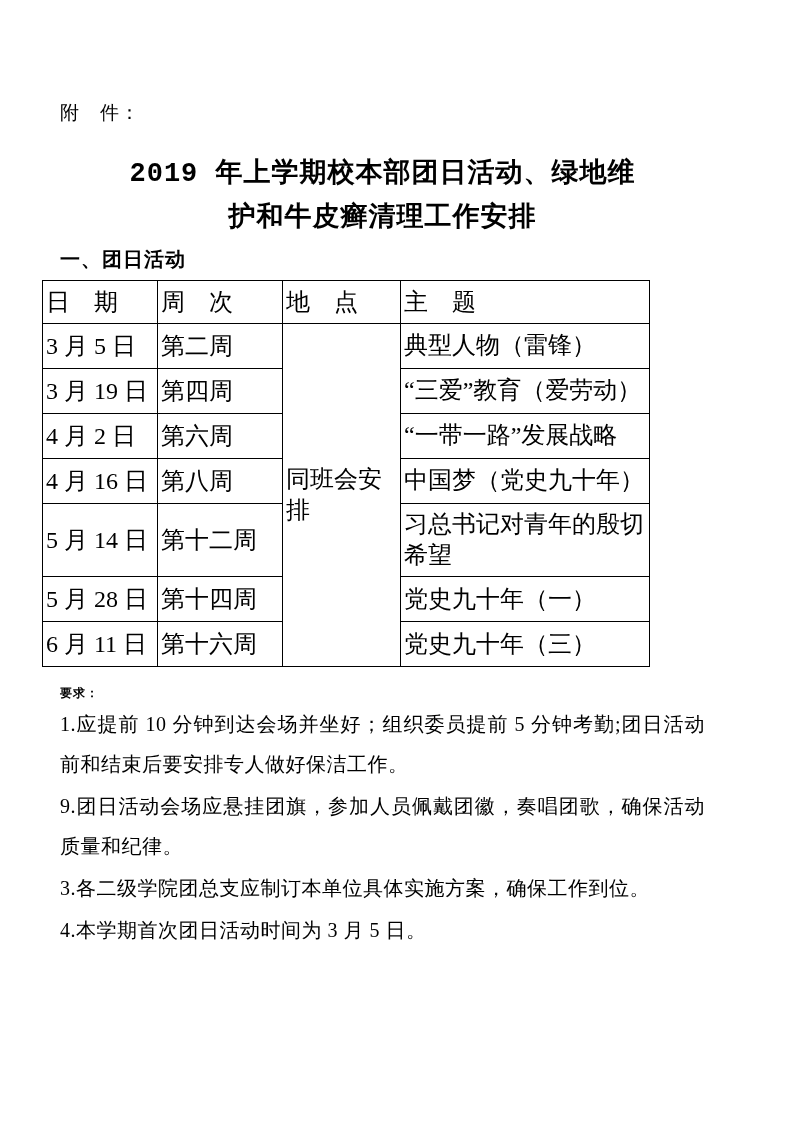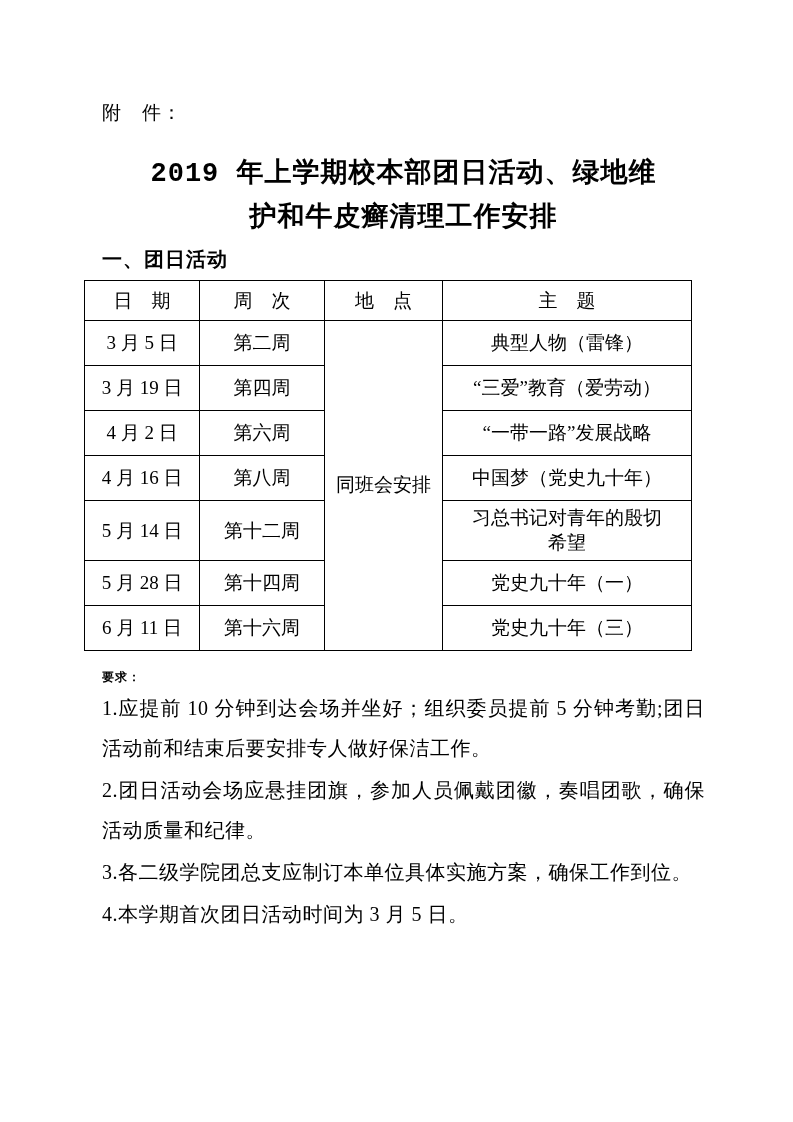--- a/index.html
+++ b/index.html
@@ -2,21 +2,21 @@
 <html><head>
 <meta charset="utf-8">
 <style>
   * { margin:0; padding:0; box-sizing:border-box; }
   html,body { background:#ffffff; }
   .page {
     width:793px; height:1122px; background:#ffffff; color:#000000;
     font-family:"Liberation Serif","DejaVu Serif",serif;
     position:relative; overflow:hidden; margin:0 auto;
   }
-  .content { padding:100px 88px 0 102px; width:100%; }
+  .content { padding:100px 88px 0 60px; width:100%; }
 
   .attachment {
     font-size:19px; letter-spacing:1px;
     font-family:"Liberation Serif","DejaVu Serif",serif;
   }
 
   .title {
     margin-top:26px; text-align:center;
     font-family:Liberation Mono, monospace;
     font-weight:bold; font-size:27px; line-height:44px; letter-spacing:1px;
@@ -28,22 +28,22 @@
     font-family:"Liberation Sans","DejaVu Sans",sans-serif;
     letter-spacing:1px;
   }
 
   table.activity-table {
     border-collapse:collapse; table-layout:fixed;
     width:607px; margin-left:-18px; margin-top:7px;
   }
   .activity-table th, .activity-table td {
     border:1.5px solid #000000;
-    text-align:center; vertical-align:middle;
-    font-size:19px; font-weight:normal;
+    text-align:left; vertical-align:middle;
+    font-size:24px; font-weight:normal;
     padding:5px 3px;
   }
   .activity-table th { height:40px; }
   .activity-table td { height:45px; }
   .col-date  { width:115px; }
   .col-week  { width:125px; }
   .col-loc   { width:118px; }
   .col-theme { width:249px; }
   .theme-cell { white-space:pre-line; line-height:1.3; }
   .location-cell { line-height:1.3; }
@@ -125,18 +125,18 @@
           <td>6 月 11 日</td>
           <td>第十六周</td>
           <td class="theme-cell">党史九十年（三）</td>
         </tr>
       </tbody>
     </table>
 
     <h3 class="req-heading">要求：</h3>
 
     <p class="req-item">1.应提前 10 分钟到达会场并坐好；组织委员提前 5 分钟考勤;团日活动前和结束后要安排专人做好保洁工作。</p>
-    <p class="req-item">2.团日活动会场应悬挂团旗，参加人员佩戴团徽，奏唱团歌，确保活动质量和纪律。</p>
+    <p class="req-item">9.团日活动会场应悬挂团旗，参加人员佩戴团徽，奏唱团歌，确保活动质量和纪律。</p>
     <p class="req-item">3.各二级学院团总支应制订本单位具体实施方案，确保工作到位。</p>
     <p class="req-item">4.本学期首次团日活动时间为 3 月 5 日。</p>
 
   </div>
 </div>
 
 </body></html>

